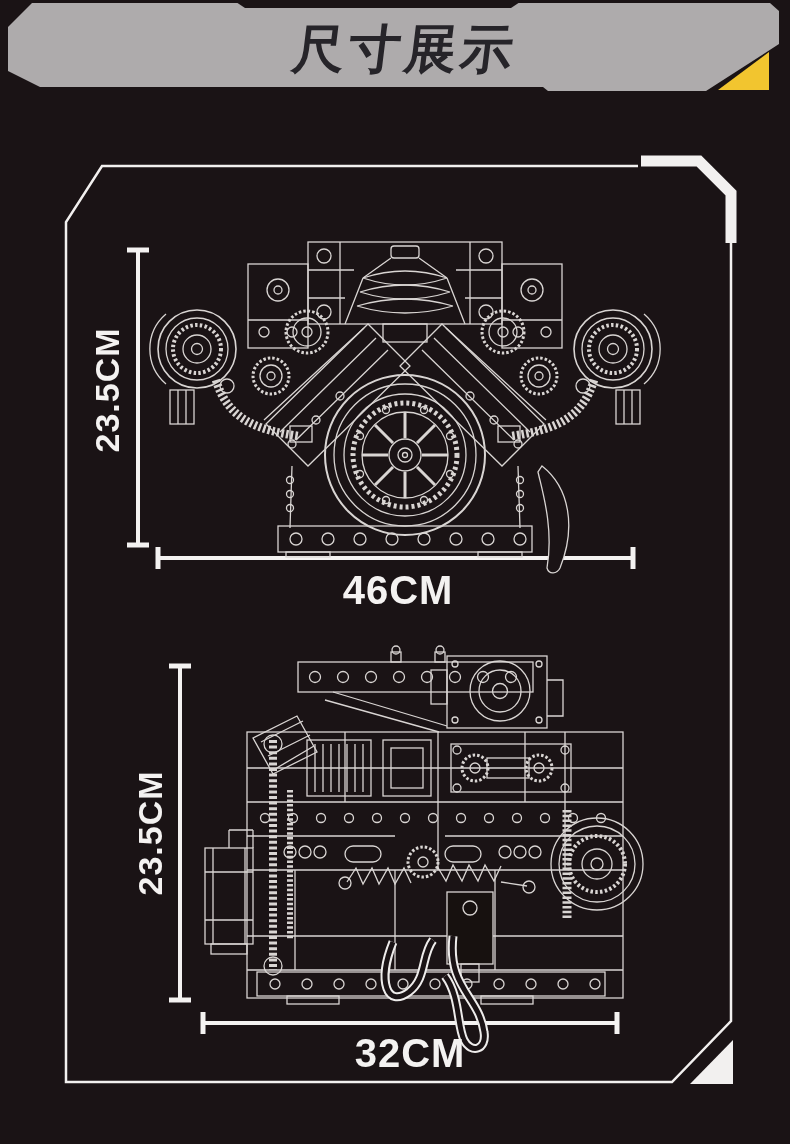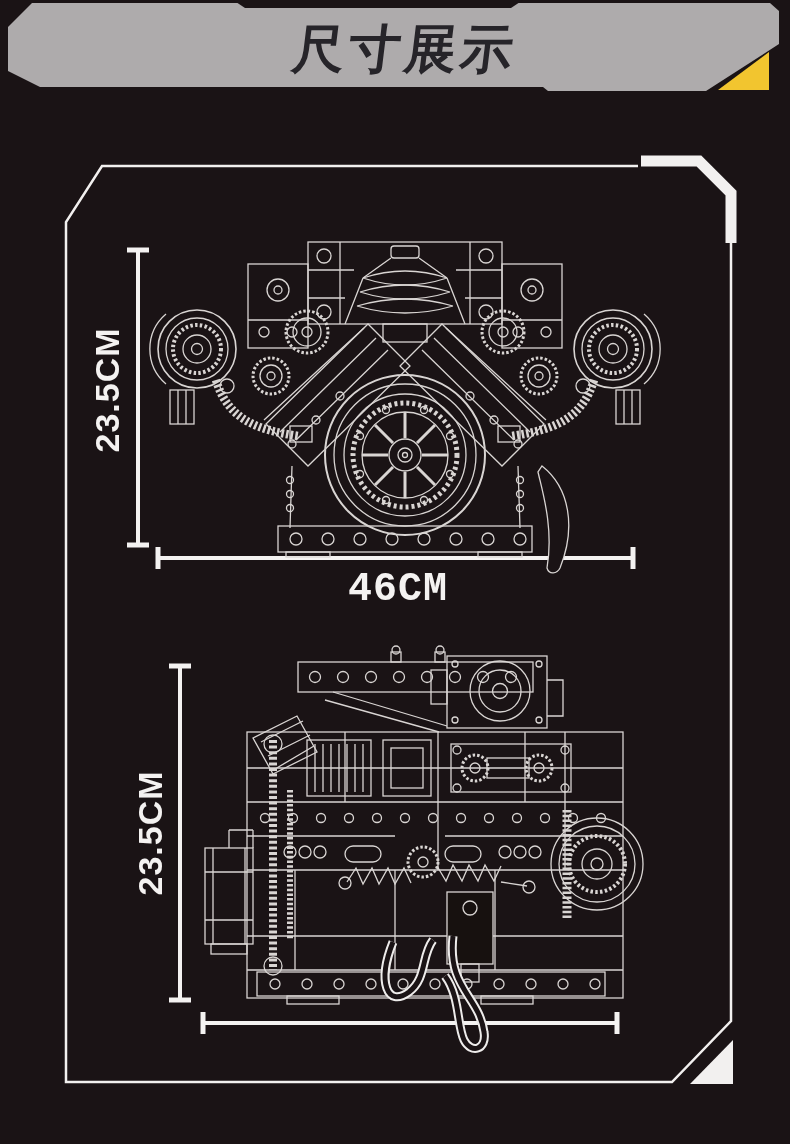--- a/index.html
+++ b/index.html
@@ -18,21 +18,21 @@
     font-family:"DejaVu Sans","Liberation Sans",sans-serif;
   }
   .frame-svg,.dims-svg{left:0;top:0;z-index:2;}
   .engine-svg{z-index:3;}
   .dim-label{
     z-index:4;color:#f4f2f1;font-weight:700;text-align:center;
     font-family:"Liberation Sans","DejaVu Sans",sans-serif;
   }
   .dim-label.h{font-size:40px;letter-spacing:1px;}
   .dim-label.v{font-size:34px;letter-spacing:1px;transform:rotate(-90deg);}
-  .lbl-h1{left:298px;top:568px;width:200px;height:44px;line-height:44px;font-family:Liberation Mono, monospace;}
+  .lbl-h1{left:298px;top:568px;width:200px;height:44px;line-height:44px;}
   .lbl-h2{left:310px;top:1031px;width:200px;height:44px;line-height:44px;}
   .lbl-v1{left:7px;top:370px;width:200px;height:40px;line-height:40px;}
   .lbl-v2{left:50px;top:813px;width:200px;height:40px;line-height:40px;}
 </style>
 </head>
 <body>
 
 <div class="stage">
 
   <svg class="abs banner-svg" width="790" height="100" viewBox="0 0 790 100">
@@ -57,20 +57,21 @@
       <path d="M180,666 V1000"></path>
       <path stroke-width="5" d="M169,666 H191 M169,1000 H191"></path>
       <path d="M203,1023 H617"></path>
       <path stroke-width="5" d="M203,1012 V1034 M617,1012 V1034"></path>
     </g>
   </svg>
 
   <div class="abs dim-label v lbl-v1">23.5CM</div>
   <div class="abs dim-label h lbl-h1">46CM</div>
   <div class="abs dim-label v lbl-v2">23.5CM</div>
+  <div class="abs dim-label h lbl-h2">32CM</div>
 
   <svg class="abs engine-svg" style="left:140px;top:228px;" width="530" height="350" viewBox="0 0 530 350">
     <g stroke="#d9d5d3" stroke-width="1.3" fill="none">
 
       <rect x="251" y="18" width="28" height="12" rx="3"></rect>
       <path d="M251,30 L223,50 M279,30 L307,50"></path>
       <path d="M223,50 Q265,36 307,50 M223,50 Q265,64 307,50"></path>
       <path d="M220,64 Q265,50 310,64 M220,64 Q265,78 310,64"></path>
       <path d="M217,78 Q265,64 313,78 M217,78 Q265,92 313,78"></path>
       <path d="M223,50 L205,96 M307,50 L325,96"></path>

